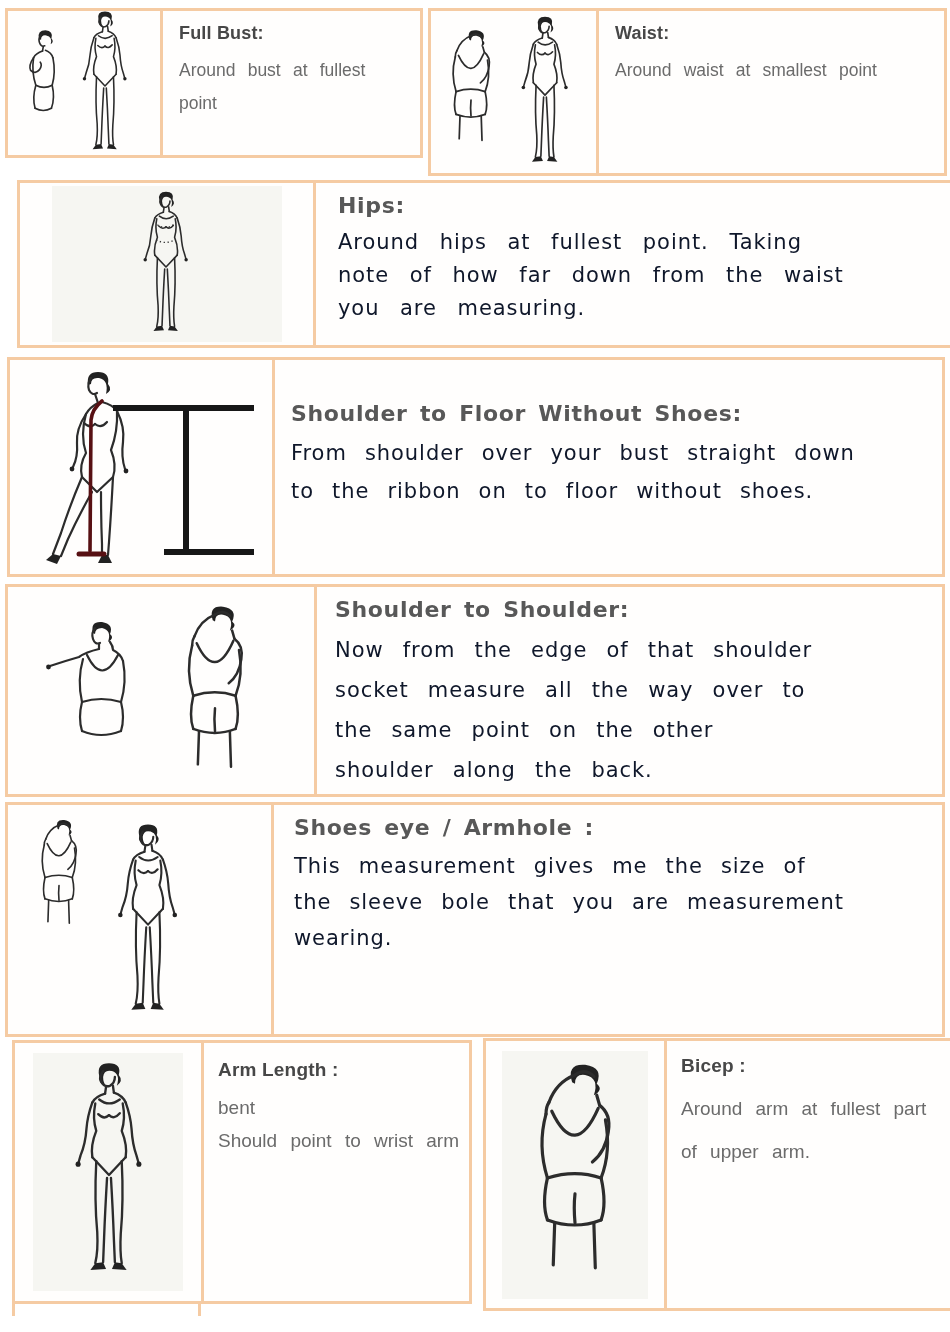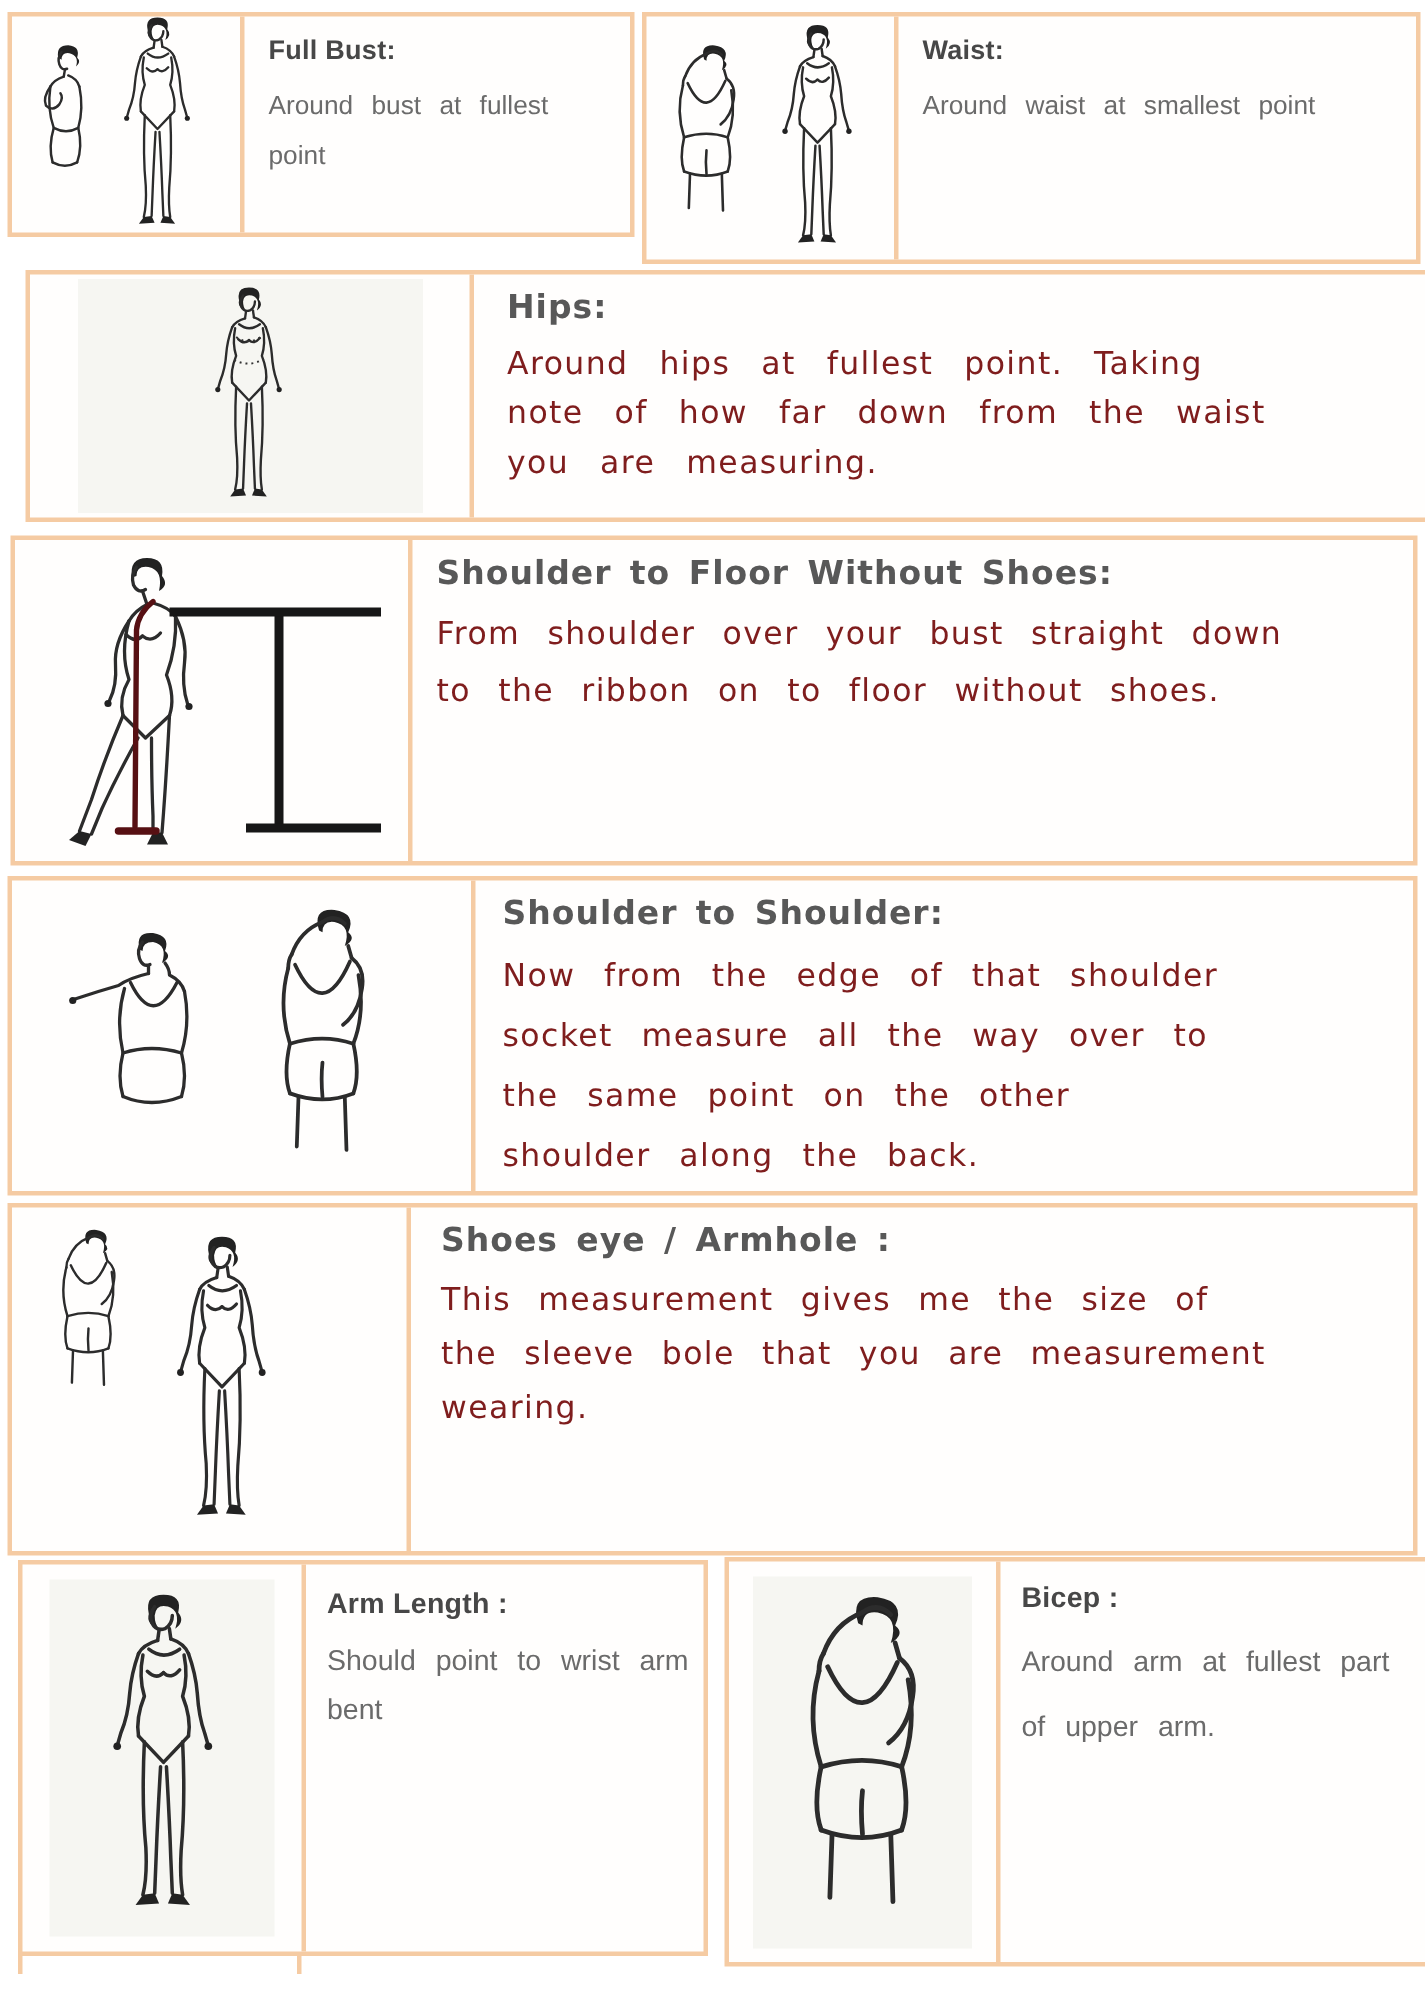--- a/index.html
+++ b/index.html
@@ -7,21 +7,21 @@
          font-family:"Liberation Sans", sans-serif;}
   .box{position:absolute;border:3px solid #f5cba3;display:flex;background:#fffefd;box-sizing:border-box;}
   .figcell{flex:none;border-right:3px solid #f5cba3;display:flex;align-items:center;justify-content:center;overflow:hidden;}
   .textcell{flex:1;box-sizing:border-box;}
   .scan{background:#f6f6f2;display:flex;align-items:center;justify-content:center;}
   
   .hA{font-family:"Liberation Sans",sans-serif;font-weight:bold;color:#474747;font-size:18px;letter-spacing:.01em;}
   .bA{font-family:"Liberation Sans",sans-serif;color:#6b6b6b;font-size:17.5px;word-spacing:.42em;line-height:33px;}
   
   .hB{font-family:"DejaVu Sans",sans-serif;font-weight:bold;color:#585858;font-size:22px;letter-spacing:.03em;word-spacing:.18em;}
-  .bB{font-family:"DejaVu Sans",sans-serif;color:#7f1d1d;font-size:21px;letter-spacing:.045em;word-spacing:.62em;}
+  .bB{font-family:"DejaVu Sans",sans-serif;color:#0f172a;font-size:21px;letter-spacing:.045em;word-spacing:.62em;}
   .stub{position:absolute;width:3px;background:#f5cba3;}
   svg.fig{display:block;}
 </style>
 </head>
 <body>
 
 <svg width="0" height="0" style="position:absolute" aria-hidden="true">
   <defs>
     <symbol id="s-front" viewBox="0 0 100 230">
       <g fill="none" stroke="#2c2c2c" stroke-width="2.4" stroke-linecap="round" stroke-linejoin="round">
@@ -191,21 +191,21 @@
       </div>
     </div>
   </div>
 
   <div class="box" style="left:7px;top:357px;width:938px;height:220px;">
     <div class="figcell" style="width:262px;">
       <svg class="fig" width="254" height="212" viewBox="0 0 254 212">
         <use href="#s-leanbar" x="2" y="4" width="250" height="205"></use>
       </svg>
     </div>
-    <div class="textcell" style="padding:10px 0 0 16px;">
+    <div class="textcell" style="padding:10px 0 0 16px;margin-top:31px;">
       <div class="hB">Shoulder to Floor Without Shoes:</div>
       <div class="bB" style="margin-top:8px;line-height:38px;word-spacing:.5em;">
         <div>From shoulder over your bust straight down</div>
         <div>to the ribbon on to floor without shoes.</div>
       </div>
     </div>
   </div>
 
   <div class="box" style="left:5px;top:584px;width:940px;height:213px;">
     <div class="figcell" style="width:306px;">
@@ -246,22 +246,22 @@
     <div class="figcell" style="width:186px;">
       <div class="scan" style="width:150px;height:238px;">
         <svg class="fig" width="148" height="234" viewBox="0 0 148 234">
           <use href="#s-front" x="26" y="4" width="98" height="226"></use>
         </svg>
       </div>
     </div>
     <div class="textcell" style="padding:16px 8px 12px 14px;">
       <div class="hA" style="font-size:19px;">Arm Length :</div>
       <div class="bA" style="margin-top:10px;font-size:19px;">
+        <div>bent</div>
         <div>Should point to wrist arm</div>
-        <div>bent</div>
       </div>
     </div>
   </div>
 
   <div class="box" style="left:483px;top:1038px;width:506px;height:273px;">
     <div class="figcell" style="width:178px;">
       <div class="scan" style="width:146px;height:248px;">
         <svg class="fig" width="144" height="244" viewBox="0 0 144 244">
           <use href="#s-salute" x="10" y="6" width="124" height="232"></use>
         </svg>

